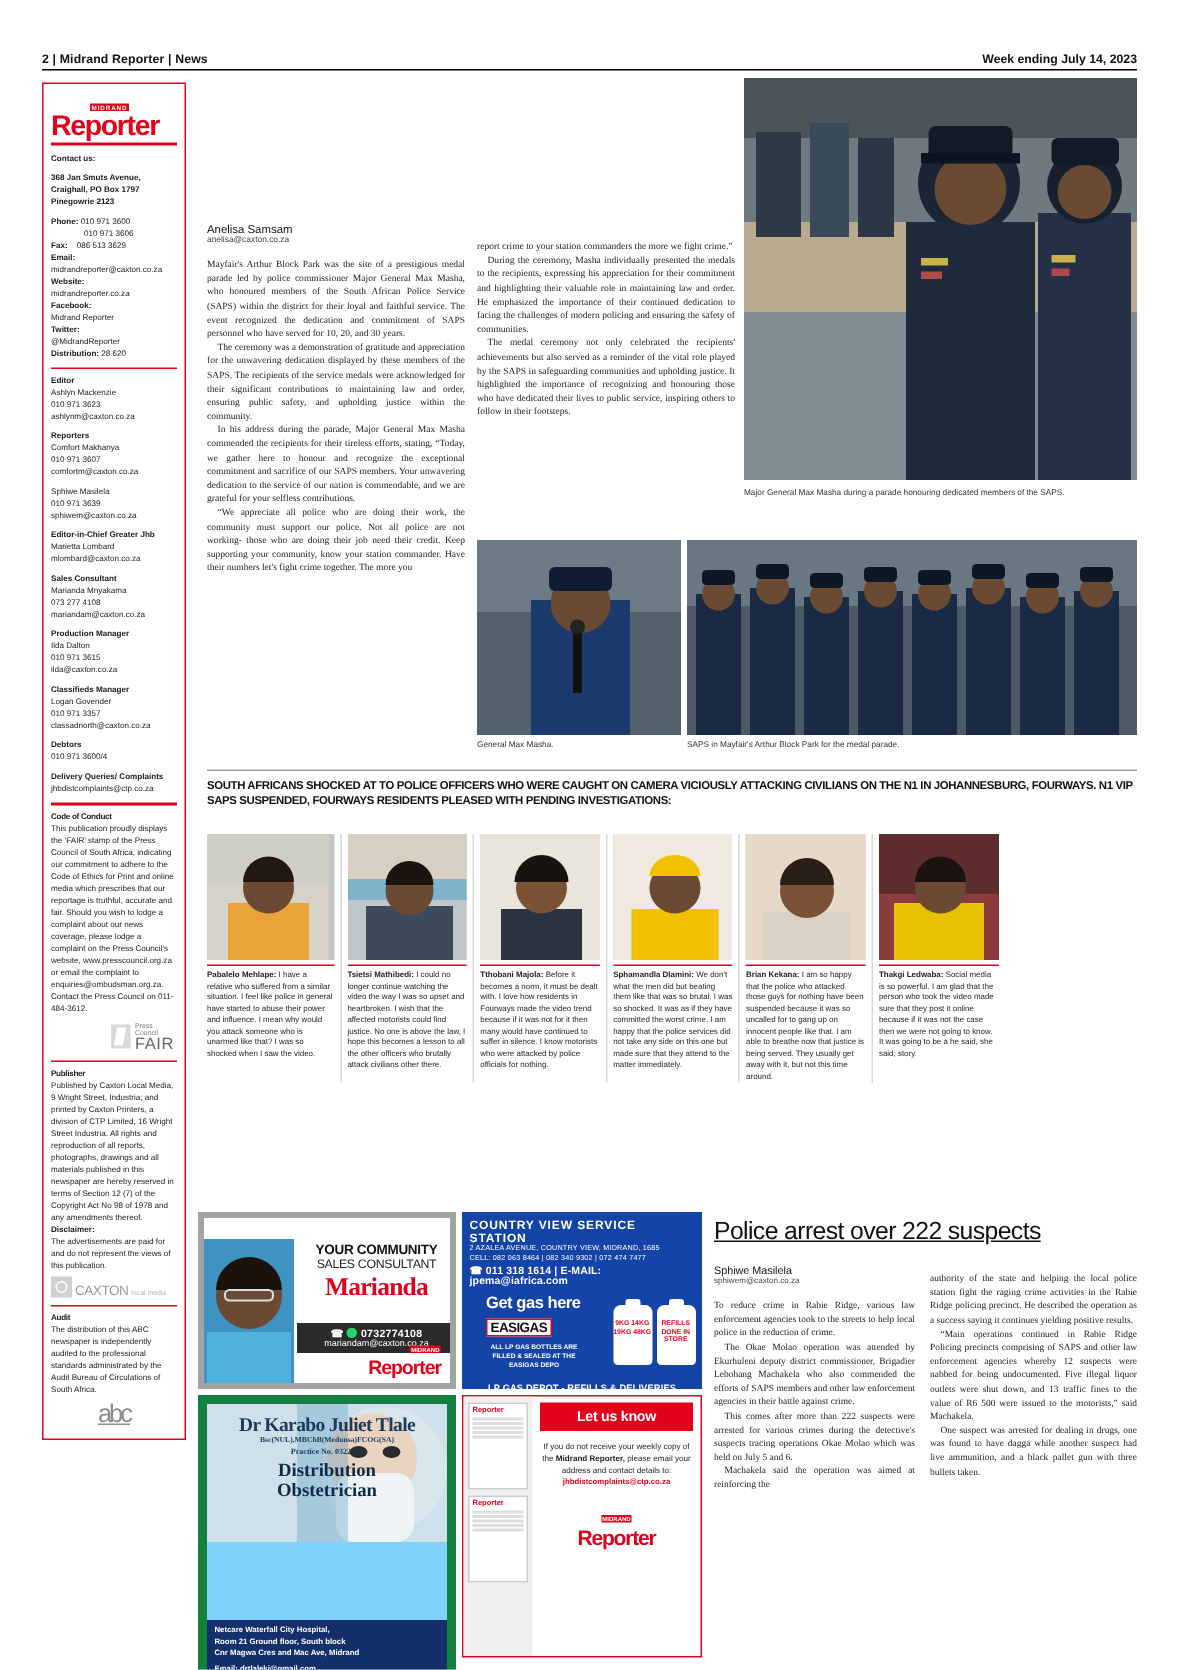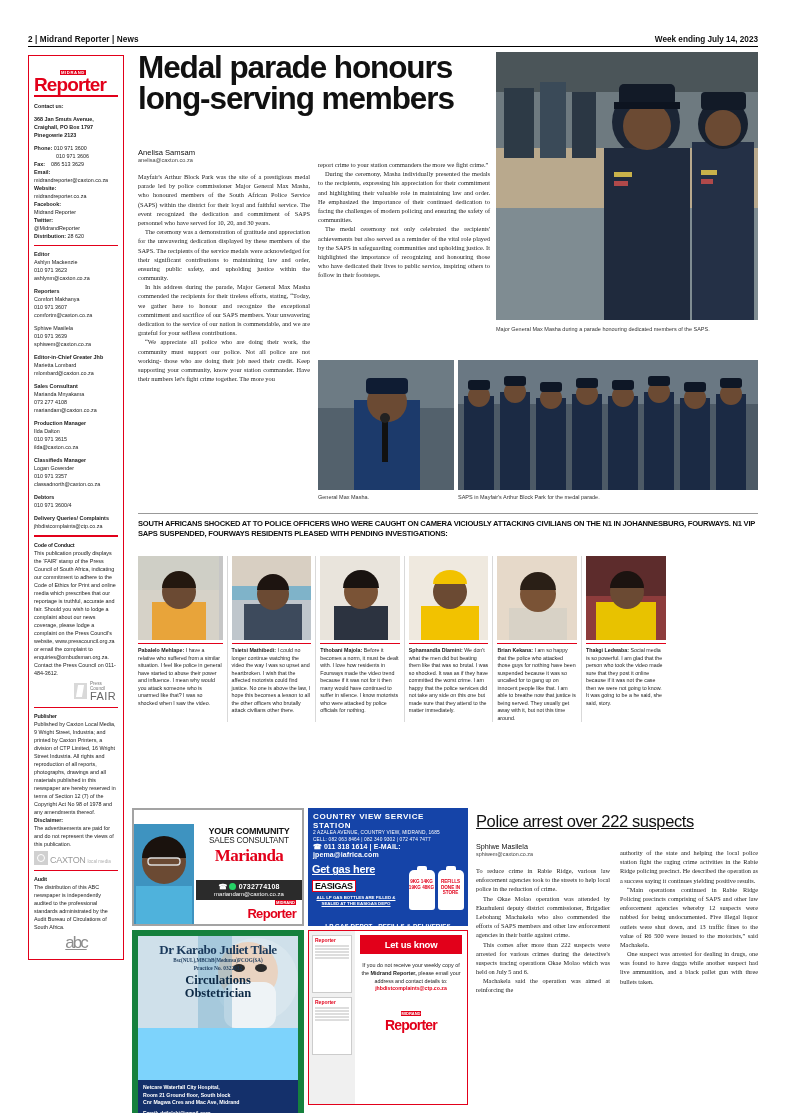--- a/index.html
+++ b/index.html
@@ -69,21 +69,21 @@
   .voxrow{position:absolute;left:138px;top:556px;width:620px;display:flex;gap:0;}
   .vox{width:88.6px;padding:0 4px;box-sizing:border-box;border-left:1px solid #d9d9d9;}
   .vox:first-child{border-left:none;padding-left:0;}
   .vox-img{width:100%;height:84px;background:#c6c6c6;overflow:hidden;position:relative;}
   .vox-rule{height:1.2px;background:#e2001a;margin:3px 0 3px 0;}
   .vox-txt{font-size:5.3px;line-height:1.42;color:#222;}
   .vox-txt b{font-weight:bold;}
 
   
   .ad{position:absolute;overflow:hidden;box-sizing:border-box;}
-  #ad-marianda{left:132px;top:808px;width:172px;height:118px;border:2px solid #a3a3a3;background:#fff;}
+  #ad-marianda{left:132px;top:808px;width:172px;height:118px;border:4px solid #a3a3a3;background:#fff;}
   #ad-dr{left:132px;top:930px;width:172px;height:205px;border:6px solid #15803d;background:#7dd3fc;}
   #ad-country{left:308px;top:808px;width:160px;height:118px;background:#1544a8;}
   #ad-letus{left:308px;top:930px;width:160px;height:175px;border:1px solid #e2001a;background:#fff;}
 
   
   .mar-photo{position:absolute;left:0;top:14px;width:60px;height:104px;background:linear-gradient(#6fb3d6,#2b7fb0);}
   .mar-head{position:absolute;left:62px;top:16px;width:106px;text-align:center;}
   .mar-head .l1{font-size:9px;font-weight:bold;letter-spacing:-.2px;color:#111;}
   .mar-head .l2{font-size:8.2px;color:#222;letter-spacing:-.2px;}
   .mar-script{font-family:"Liberation Serif",serif;font-weight:bold;
@@ -106,21 +106,21 @@
   .dr-spec{position:absolute;top:38px;left:0;width:100%;text-align:center;font-family:"Liberation Serif",serif;font-weight:bold;font-size:12.5px;color:#0d2a46;line-height:1.05;}
   .dr-bottom{position:absolute;left:0;bottom:0;width:100%;background:#14306b;color:#fff;padding:4px 5px;box-sizing:border-box;}
   .dr-bottom div{font-size:5.2px;line-height:1.45;font-weight:bold;}
 
   
   .cv-head{padding:4px 5px 3px 5px;color:#fff;}
   .cv-head .t{font-size:8px;font-weight:bold;letter-spacing:.6px;}
   .cv-head .a{font-size:4.8px;letter-spacing:.15px;line-height:1.4;}
   .cv-head .p{font-size:7px;font-weight:bold;letter-spacing:.1px;}
   .cv-body{display:flex;height:58px;}
-  .cv-left{width:96px;background:#1544a8;color:#fff;padding:2px 4px;box-sizing:border-box;text-decoration:underline;}
+  .cv-left{width:96px;background:#1544a8;color:#fff;padding:2px 16px;box-sizing:border-box;}
   .cv-left .g{font-size:11px;font-weight:bold;letter-spacing:-.3px;}
   .cv-left .brand{display:inline-block;border:1.5px solid #e2001a;background:#fff;color:#111;
                   font-size:9px;font-weight:bold;padding:0 2px;margin-top:1px;letter-spacing:-.4px;}
   .cv-left .note{font-size:4.4px;font-weight:bold;line-height:1.35;margin-top:2px;text-align:center;}
   .cv-right{flex:1;background:#1544a8;display:flex;gap:3px;align-items:center;justify-content:center;}
   .bottle{width:26px;height:40px;background:#fff;border-radius:5px 5px 3px 3px;position:relative;
           color:#e2001a;font-size:4.6px;font-weight:bold;text-align:center;padding-top:9px;box-sizing:border-box;line-height:1.15;}
   .bottle:before{content:"";position:absolute;left:8px;top:-4px;width:10px;height:6px;background:#fff;border-radius:2px;}
   .cv-foot{background:#1544a8;color:#fff;font-size:6.2px;font-weight:bold;text-align:center;padding:3px 0;letter-spacing:.1px;}
 
@@ -264,21 +264,20 @@
 
       <div>
         <p class="red-title">Audit</p>
         <p class="tiny">The distribution of this ABC newspaper is independently audited to the professional standards administrated by the Audit Bureau of Circulations of South Africa.</p>
         <div class="abc">abc</div>
       </div>
 
     </div>
   </div>
 
-  <div class="headline">Medal parade honours long-serving members</div>
 
   <div class="byline">
     <div class="n">Anelisa Samsam</div>
     <div class="e">anelisa@caxton.co.za</div>
   </div>
 
   <div class="bodycol" id="col1">
     <p class="first">Mayfair's Arthur Block Park was the site of a prestigious medal parade led by police commissioner Major General Max Masha, who honoured members of the South African Police Service (SAPS) within the district for their loyal and faithful service. The event recognized the dedication and commitment of SAPS personnel who have served for 10, 20, and 30 years.</p>
     <p>The ceremony was a demonstration of gratitude and appreciation for the unwavering dedication displayed by these members of the SAPS. The recipients of the service medals were acknowledged for their significant contributions to maintaining law and order, ensuring public safety, and upholding justice within the community.</p>
     <p>In his address during the parade, Major General Max Masha commended the recipients for their tireless efforts, stating, “Today, we gather here to honour and recognize the exceptional commitment and sacrifice of our SAPS members. Your unwavering dedication to the service of our nation is commendable, and we are grateful for your selfless contributions.</p>
@@ -498,21 +497,21 @@
           <rect x="96" y="46" width="52" height="46" rx="12" fill="#eef3f6"></rect>
           <ellipse cx="111" cy="32" rx="6" ry="4" fill="#2b2b2b"></ellipse>
           <ellipse cx="133" cy="32" rx="6" ry="4" fill="#2b2b2b"></ellipse>
           <rect x="70" y="0" width="34" height="92" fill="#5a9ec4" opacity=".35"></rect>
         </svg>
     </div>
     <div class="dr-name">Dr Karabo Juliet Tlale</div>
     <div class="dr-q">Bsc(NUL),MBChB(Medunsa)FCOG(SA)</div>
     <div class="dr-p">Practice No. 0322032</div>
     <div class="dr-spec">
-      <div>Circulations</div>
+      <div>Distribution</div>
       <div>Obstetrician</div>
     </div>
     <div class="dr-bottom">
       <div>Netcare Waterfall City Hospital,</div>
       <div>Room 21 Ground floor, South block</div>
       <div>Cnr Magwa Cres and Mac Ave, Midrand</div>
       <div style="height:3px"></div>
       <div>Email: drtlalekj@gmail.com</div>
       <div>Tel: (011) 304 6844</div>
     </div>

